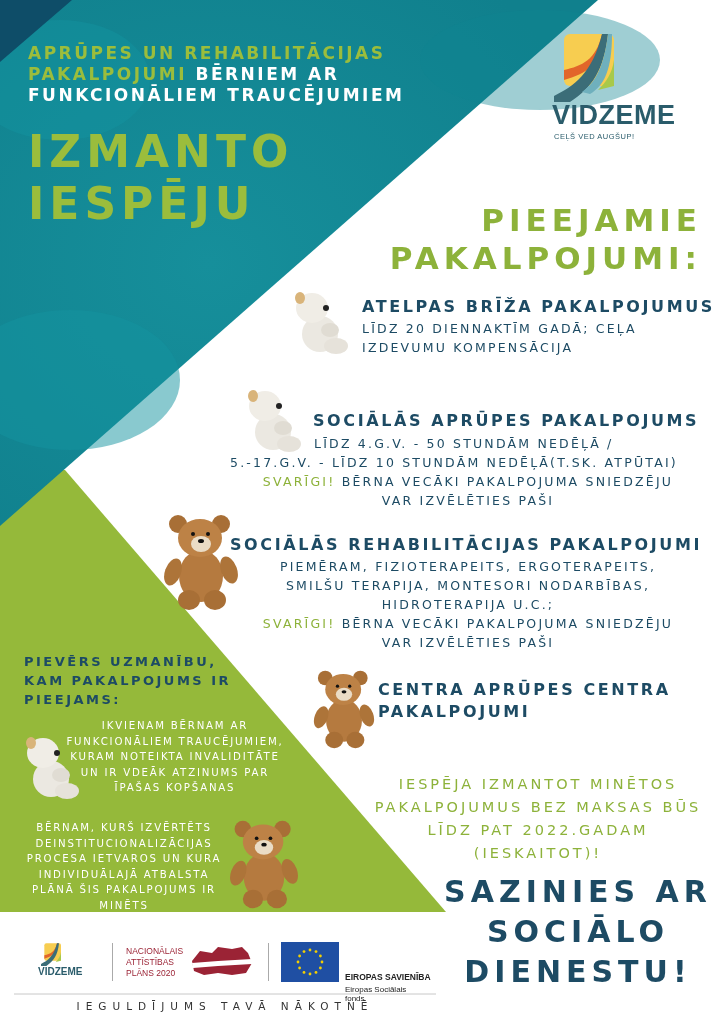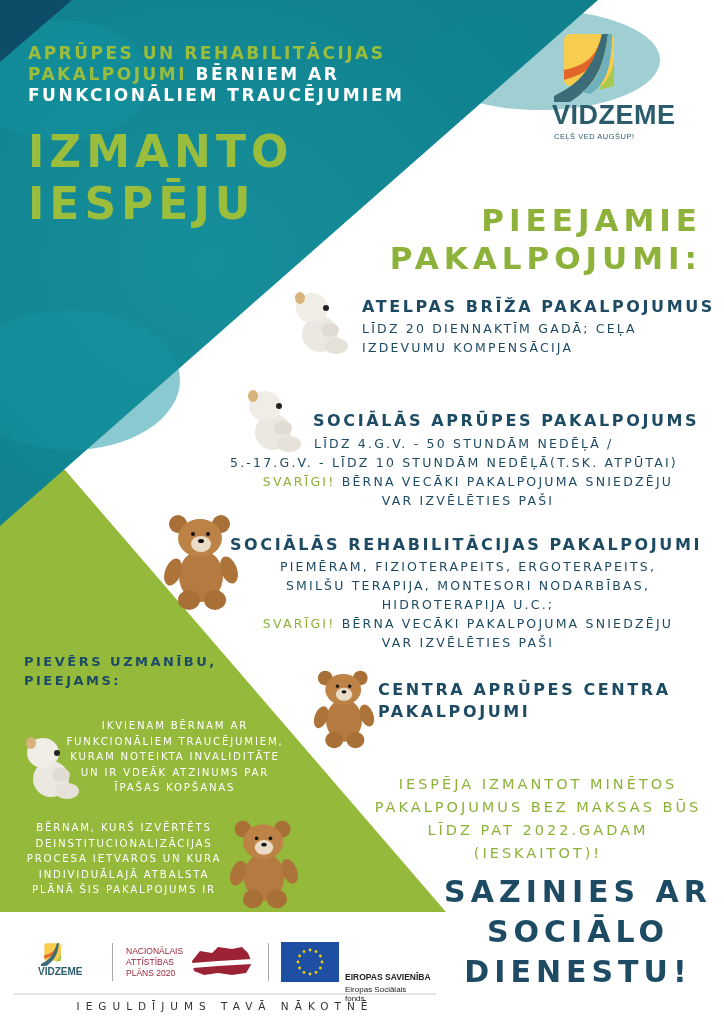--- a/index.html
+++ b/index.html
@@ -154,20 +154,21 @@
 </div>
 
 <div class="abs cta" style="left:442px; top:872px; width:272px;">
   <div>SAZINIES AR</div>
   <div>SOCIĀLO</div>
   <div>DIENESTU!</div>
 </div>
 
 <div class="abs aside-title" style="left:24px; top:652px;">
   <div>PIEVĒRS UZMANĪBU,</div>
+  <div>KAM PAKALPOJUMS IR</div>
   <div>PIEEJAMS:</div>
 </div>
 
 <svg class="bear" style="left:20px; top:735px;" width="64" height="66" viewBox="0 0 62 66">
   <ellipse cx="30" cy="44" rx="18" ry="18" fill="#ebe8e1"></ellipse>
   <ellipse cx="22" cy="18" rx="16" ry="15" fill="#f0ede6"></ellipse>
   <ellipse cx="10" cy="8" rx="5" ry="6" fill="#d9b47a"></ellipse>
   <circle cx="36" cy="18" r="3" fill="#222"></circle>
   <ellipse cx="46" cy="56" rx="12" ry="8" fill="#e6e2da"></ellipse>
   <ellipse cx="40" cy="40" rx="9" ry="7" fill="#e0dcd3"></ellipse>
@@ -179,20 +180,21 @@
   <div>UN IR VDEĀK ATZINUMS PAR</div>
   <div>ĪPAŠAS KOPŠANAS</div>
 </div>
 
 <div class="abs aside-text" style="left:24px; top:820px; width:200px;">
   <div>BĒRNAM, KURŠ IZVĒRTĒTS</div>
   <div>DEINSTITUCIONALIZĀCIJAS</div>
   <div>PROCESA IETVAROS UN KURA</div>
   <div>INDIVIDUĀLAJĀ ATBALSTA</div>
   <div>PLĀNĀ ŠIS PAKALPOJUMS IR</div>
+  <div>MINĒTS</div>
 </div>
 
 <svg class="bear" style="left:229px; top:818px;" width="70" height="92" viewBox="0 0 76 100">
   <ellipse cx="38" cy="64" rx="22" ry="26" fill="#b57a3f"></ellipse>
   <circle cx="15" cy="12" r="9" fill="#a86f36"></circle>
   <circle cx="58" cy="12" r="9" fill="#a86f36"></circle>
   <ellipse cx="37" cy="26" rx="22" ry="19" fill="#bd8246"></ellipse>
   <ellipse cx="38" cy="32" rx="10" ry="8" fill="#eadcc6"></ellipse>
   <circle cx="30" cy="22" r="2" fill="#111"></circle>
   <circle cx="45" cy="22" r="2" fill="#111"></circle>

